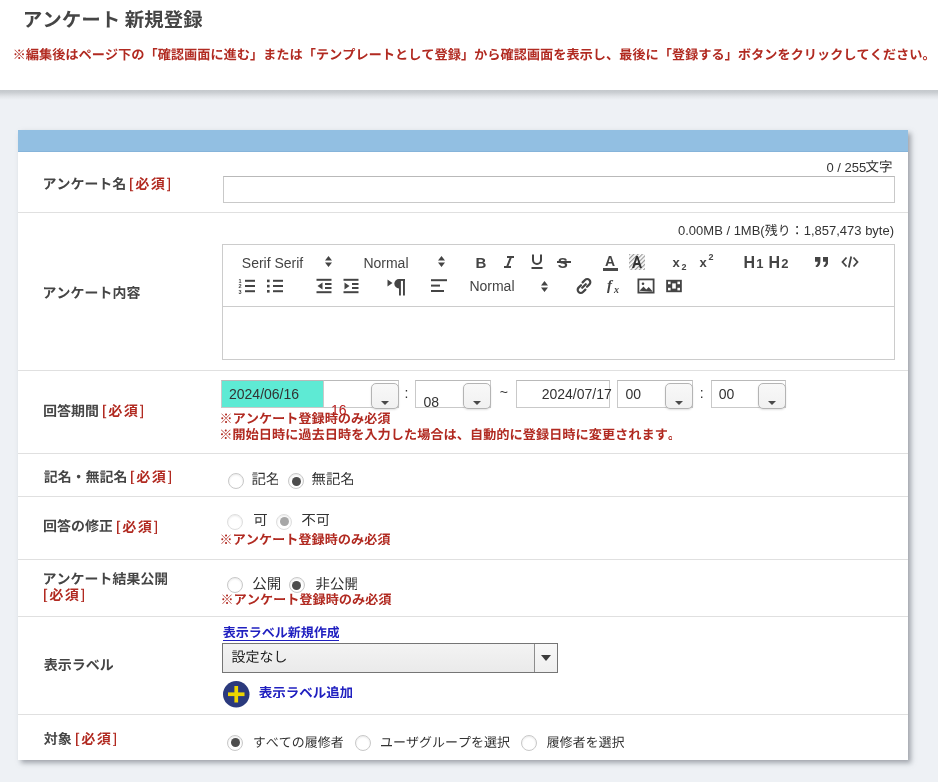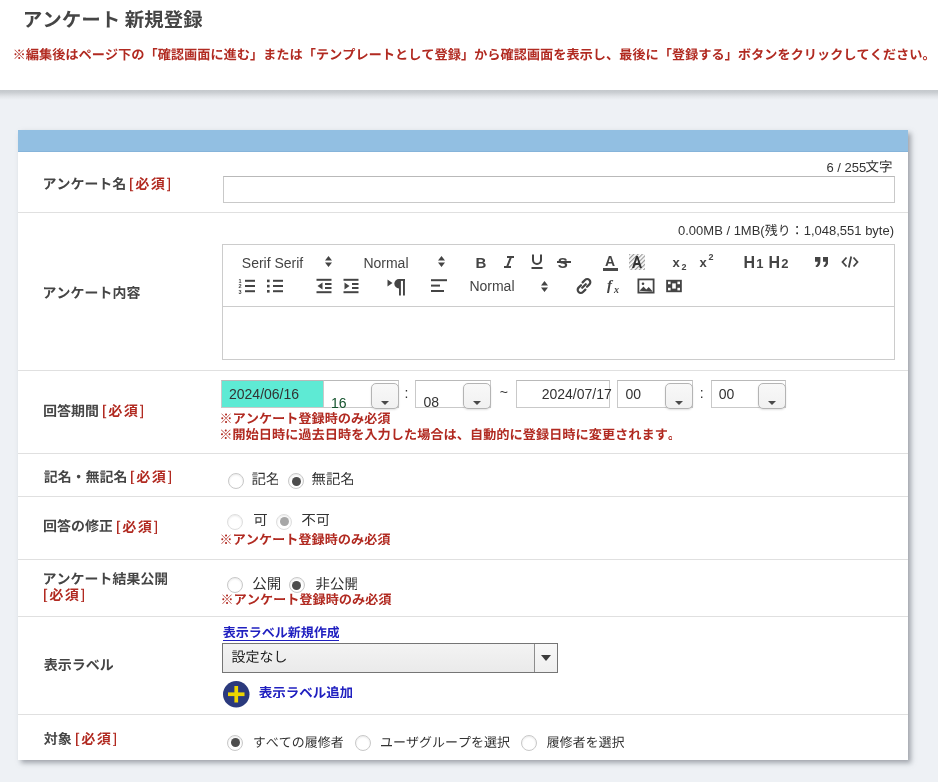--- a/index.html
+++ b/index.html
@@ -24,39 +24,39 @@
 <div style="position:absolute;left:44.0px;top:177.3px;width:81.0px;height:13.2px;z-index:1">
     <svg width="81.0" height="13.2" viewBox="113 -855 5785 945">
       <path fill="#454545" transform="matrix(1 0 0 -1 0 0)" d="M955 677 876 751C857 745 802 742 774 742C721 742 297 742 235 742C193 742 151 746 113 752V613C160 617 193 620 235 620C297 620 696 620 756 620C730 571 652 483 572 434L676 351C774 421 869 547 916 625C925 640 944 664 955 677ZM547 542H402C407 510 409 483 409 452C409 288 385 182 258 94C221 67 185 50 153 39L270 -56C542 90 547 294 547 542ZM1241 760 1147 660C1220 609 1345 500 1397 444L1499 548C1441 609 1311 713 1241 760ZM1116 94 1200 -38C1341 -14 1470 42 1571 103C1732 200 1865 338 1941 473L1863 614C1800 479 1670 326 1499 225C1402 167 1272 116 1116 94ZM2449 783 2294 814C2292 783 2285 744 2273 711C2261 673 2242 621 2215 575C2177 512 2113 422 2042 369L2167 293C2227 345 2289 430 2329 503H2540C2524 294 2441 171 2336 91C2312 71 2277 50 2241 36L2376 -55C2557 59 2661 238 2679 503H2819C2842 503 2886 503 2923 499V636C2890 630 2845 629 2819 629H2388L2416 702C2424 723 2437 758 2449 783ZM3092 463V306C3129 308 3196 311 3253 311C3370 311 3700 311 3790 311C3832 311 3883 307 3907 306V463C3881 461 3837 457 3790 457C3700 457 3371 457 3253 457C3201 457 3128 460 3092 463ZM4314 96C4314 56 4310 -4 4304 -44H4460C4456 -3 4451 67 4451 96V379C4559 342 4709 284 4812 230L4869 368C4777 413 4585 484 4451 523V671C4451 712 4456 756 4460 791H4304C4311 756 4314 706 4314 671C4314 586 4314 172 4314 96ZM5358 855C5299 744 5189 623 5023 535C5050 514 5090 470 5108 441C5148 465 5185 490 5220 517C5273 476 5333 423 5372 380C5268 302 5147 242 5021 206C5046 181 5077 131 5091 98C5167 124 5242 156 5312 196V-89H5433V-50H5774V-90H5898V363H5540C5640 459 5721 576 5773 714L5690 757L5670 751H5443C5461 777 5477 803 5493 829ZM5774 58H5433V255H5774ZM5358 645H5609C5573 579 5525 518 5469 463C5427 506 5364 556 5310 595C5327 611 5343 628 5358 645Z"></path>
     </svg>
   </div>
 <div style="position:absolute;left:129.6px;top:177.4px;width:40.2px;height:14.3px;z-index:1">
     <svg width="40.2" height="14.3" viewBox="101 -851 2874 1023">
       <path fill="#b12a21" transform="matrix(1 0 0 -1 0 0)" d="M101 -172H330V-94H211V724H330V803H101ZM785 764C864 710 966 631 1023 582L1103 680C1045 725 943 800 862 851ZM612 579C594 461 557 334 507 247L624 204C673 290 706 431 727 550ZM1202 460C1261 365 1324 237 1346 153L1462 212C1436 295 1374 417 1310 511ZM1250 791C1173 630 1053 462 900 320V625H773V213C691 151 603 97 509 54C534 30 570 -13 588 -41C653 -9 715 27 774 66C780 -45 822 -77 946 -77C974 -77 1092 -77 1123 -77C1246 -77 1282 -19 1298 162C1263 170 1209 192 1180 213C1172 71 1164 42 1112 42C1085 42 985 42 961 42C908 42 900 49 900 101V160C1103 326 1260 533 1371 743ZM1854 833C1801 757 1699 681 1616 636C1648 614 1684 577 1704 549C1796 607 1898 692 1967 785ZM1876 552C1821 474 1715 395 1629 349C1661 324 1697 285 1717 256C1811 317 1916 407 1987 504ZM1898 273C1839 169 1726 79 1617 27C1648 1 1684 -40 1702 -71C1824 -1 1938 103 2012 229ZM2137 411H2401V347H2137ZM2137 265H2401V201H2137ZM2137 556H2401V493H2137ZM2137 111C2087 70 1987 20 1904 -6C1928 -29 1960 -65 1977 -89C2064 -60 2168 -8 2234 43ZM2289 42C2354 3 2442 -54 2483 -91L2578 -20C2531 18 2441 72 2378 106ZM2025 644V113H2518V644H2310L2332 706H2552V807H1984V706H2197L2186 644ZM2747 -172H2975V803H2747V724H2866V-94H2747Z"></path>
     </svg>
   </div>
-<div style="position:absolute;left:826.5px;top:160.5px;font:13px 'Liberation Sans', sans-serif;color:#333333;line-height:1;white-space:pre">6 / 255</div>
+<div style="position:absolute;left:826.5px;top:160.5px;font:13px 'Liberation Sans', sans-serif;color:#333333;line-height:1;white-space:pre">0 / 255</div>
 <div style="position:absolute;left:866.0px;top:160.3px;width:25.6px;height:12.5px;z-index:1">
     <svg width="25.6" height="12.5" viewBox="39 -842 1893 923">
       <path fill="#333333" transform="matrix(1 0 0 -1 0 0)" d="M460 840V670H50V597H199C256 437 334 300 438 190C331 102 199 37 39 -9C54 -27 78 -63 87 -81C249 -29 384 41 494 135C606 36 743 -37 910 -80C923 -59 947 -24 965 -7C802 31 666 100 556 192C661 299 741 431 800 597H954V670H537V840ZM498 246C403 343 331 461 281 597H713C661 455 591 339 498 246ZM1461 375V300H1071V228H1461V15C1461 1 1456 -4 1438 -5C1420 -6 1355 -5 1288 -3C1301 -24 1315 -57 1321 -78C1405 -78 1458 -77 1493 -66C1529 -54 1541 -32 1541 13V228H1932V300H1541V331C1626 379 1716 450 1776 517L1727 555L1710 551H1233V482H1640C1599 444 1548 404 1499 375ZM1080 732V496H1154V660H1843V496H1920V732H1538V842H1459V732Z"></path>
     </svg>
   </div>
 <div style="position:absolute;left:222.5px;top:176.0px;width:672.0px;height:27.0px;background:#fff;border:1px solid #c9c9c9;border-top-color:#b9b9b9;"></div>
 <div style="position:absolute;left:44.0px;top:285.9px;width:96.1px;height:13.2px;z-index:1">
     <svg width="96.1" height="13.2" viewBox="113 -850 6862 942">
       <path fill="#454545" transform="matrix(1 0 0 -1 0 0)" d="M955 677 876 751C857 745 802 742 774 742C721 742 297 742 235 742C193 742 151 746 113 752V613C160 617 193 620 235 620C297 620 696 620 756 620C730 571 652 483 572 434L676 351C774 421 869 547 916 625C925 640 944 664 955 677ZM547 542H402C407 510 409 483 409 452C409 288 385 182 258 94C221 67 185 50 153 39L270 -56C542 90 547 294 547 542ZM1241 760 1147 660C1220 609 1345 500 1397 444L1499 548C1441 609 1311 713 1241 760ZM1116 94 1200 -38C1341 -14 1470 42 1571 103C1732 200 1865 338 1941 473L1863 614C1800 479 1670 326 1499 225C1402 167 1272 116 1116 94ZM2449 783 2294 814C2292 783 2285 744 2273 711C2261 673 2242 621 2215 575C2177 512 2113 422 2042 369L2167 293C2227 345 2289 430 2329 503H2540C2524 294 2441 171 2336 91C2312 71 2277 50 2241 36L2376 -55C2557 59 2661 238 2679 503H2819C2842 503 2886 503 2923 499V636C2890 630 2845 629 2819 629H2388L2416 702C2424 723 2437 758 2449 783ZM3092 463V306C3129 308 3196 311 3253 311C3370 311 3700 311 3790 311C3832 311 3883 307 3907 306V463C3881 461 3837 457 3790 457C3700 457 3371 457 3253 457C3201 457 3128 460 3092 463ZM4314 96C4314 56 4310 -4 4304 -44H4460C4456 -3 4451 67 4451 96V379C4559 342 4709 284 4812 230L4869 368C4777 413 4585 484 4451 523V671C4451 712 4456 756 4460 791H4304C4311 756 4314 706 4314 671C4314 586 4314 172 4314 96ZM5089 683V-92H5209V192C5238 169 5276 127 5293 103C5402 168 5469 249 5508 335C5581 261 5657 180 5697 124L5796 202C5742 272 5633 375 5548 452C5556 491 5560 529 5562 566H5796V49C5796 32 5789 27 5771 26C5751 26 5684 25 5625 28C5642 -3 5660 -57 5665 -91C5754 -91 5817 -89 5859 -70C5901 -51 5915 -17 5915 47V683H5563V850H5439V683ZM5209 196V566H5438C5433 443 5399 294 5209 196ZM6318 641C6268 572 6182 508 6095 469C6119 446 6161 398 6177 373C6270 426 6371 511 6433 602ZM6561 573C6648 518 6757 436 6807 381L6898 460C6842 516 6730 593 6646 642ZM6788 182C6826 161 6864 142 6900 126C6920 161 6947 205 6975 235C6821 285 6667 386 6560 516H6437C6363 409 6205 283 6041 219C6065 193 6094 146 6109 117C6146 134 6183 152 6219 173V-90H6335V-62H6666V-88H6788ZM6504 406C6545 356 6605 304 6672 256H6345C6410 305 6466 357 6504 406ZM6335 44V150H6666V44ZM6071 770V553H6189V661H6807V553H6929V770H6559V850H6435V770Z"></path>
     </svg>
   </div>
 <div style="position:absolute;left:678.0px;top:224.0px;font:13px 'Liberation Sans', sans-serif;color:#333333;line-height:1;white-space:pre">0.00MB / 1MB(</div>
 <div style="position:absolute;left:764.7px;top:223.9px;width:33.2px;height:12.1px;z-index:1">
     <svg width="33.2" height="12.1" viewBox="22 -851 2554 933">
       <path fill="#333333" transform="matrix(1 0 0 -1 0 0)" d="M705 807C758 786 820 748 851 718L894 767C863 796 800 831 747 851ZM861 326C829 274 784 224 731 179C717 220 705 267 695 319L953 346L946 407L683 380L670 475L909 499L902 559L663 536L656 626L923 650L917 712L652 689C650 740 649 792 649 845H575C575 790 577 736 580 683L425 669L431 606L583 620L591 529L449 515L456 454L597 468L611 373L424 354L431 291L622 311C635 244 650 183 669 131C582 69 480 19 377 -8C394 -25 411 -52 419 -71C515 -41 611 7 696 67C739 -23 794 -76 863 -76C932 -76 956 -38 970 88C952 95 928 110 914 127C908 27 898 -4 871 -4C828 -4 789 39 756 113C821 166 876 226 916 287ZM49 794V725H174C145 567 96 420 22 325C38 314 68 289 80 276C96 298 111 322 124 348C174 315 225 274 259 239C211 119 144 30 62 -29C78 -40 104 -65 114 -82C263 31 370 249 408 578L365 591L352 588H216C228 632 238 678 247 725H437V794ZM196 520H331C321 444 305 374 286 312C249 344 200 381 154 408C169 443 183 481 196 520ZM1339 789 1251 792C1249 765 1247 736 1243 706C1231 625 1212 478 1212 383C1212 318 1218 262 1223 224L1300 230C1294 280 1293 314 1298 353C1310 484 1426 666 1551 666C1656 666 1710 552 1710 394C1710 143 1540 54 1323 22L1370 -50C1618 -5 1792 117 1792 395C1792 605 1697 738 1564 738C1437 738 1333 613 1292 511C1298 581 1318 716 1339 789ZM2500 544C2540 544 2576 573 2576 619C2576 665 2540 694 2500 694C2460 694 2424 665 2424 619C2424 573 2460 544 2500 544ZM2500 54C2540 54 2576 84 2576 129C2576 175 2540 205 2500 205C2460 205 2424 175 2424 129C2424 84 2460 54 2500 54Z"></path>
     </svg>
   </div>
-<div style="position:absolute;left:803.7px;top:224.0px;font:13px 'Liberation Sans', sans-serif;color:#333333;line-height:1;white-space:pre">1,048,551 byte)</div>
+<div style="position:absolute;left:803.7px;top:224.0px;font:13px 'Liberation Sans', sans-serif;color:#333333;line-height:1;white-space:pre">1,857,473 byte)</div>
 <div style="position:absolute;left:221.6px;top:244.0px;width:673.0px;height:116.0px;background:#fff;border:1px solid #ccc;"></div>
 <div style="position:absolute;left:221.6px;top:306.0px;width:673.0px;height:1.0px;background:#ccc;"></div>
 <div style="position:absolute;left:241.8px;top:255.6px;font:14px 'Liberation Sans', sans-serif;color:#444444;line-height:1;white-space:pre">Serif Serif</div>
 <div style="position:absolute;left:363.4px;top:255.6px;font:14px 'Liberation Sans', sans-serif;color:#444444;line-height:1;white-space:pre">Normal</div>
 <div style="position:absolute;left:325px;top:256px">
     <svg width="7" height="11" viewBox="0 0 7 11">
       <path fill="#444444" d="M3.5 0L7 4.4H0zM3.5 11L0 6.6h7z"></path>
     </svg>
   </div>
 <div style="position:absolute;left:437.5px;top:256px">
@@ -233,21 +233,21 @@
       <path fill="#454545" transform="matrix(1 0 0 -1 0 0)" d="M405 471H581V297H405ZM292 576V193H702V576ZM71 816V-89H196V-35H799V-89H930V816ZM196 77V693H799V77ZM1582 861C1561 800 1526 739 1483 690V770H1266C1275 790 1283 811 1291 831L1176 861C1144 768 1086 672 1021 612C1049 597 1098 565 1121 547C1152 580 1184 623 1212 670H1221C1245 629 1268 583 1277 551L1383 587C1375 610 1359 640 1341 670H1464L1440 649C1454 642 1474 630 1492 617H1434C1353 512 1193 396 1023 333C1046 309 1075 267 1088 240C1161 270 1233 309 1299 352V304H1703V349C1770 306 1842 269 1909 242C1928 274 1953 314 1980 342C1828 388 1672 481 1562 602C1580 622 1598 645 1616 670H1659C1687 630 1715 583 1728 551L1839 591C1829 614 1811 642 1791 670H1954V770H1673C1683 791 1692 812 1699 833ZM1496 517C1530 478 1575 439 1625 402H1371C1420 440 1463 479 1496 517ZM1201 237V-90H1316V-63H1681V-87H1800V237ZM1316 40V135H1681V40ZM2154 142C2126 82 2075 19 2022 -21C2049 -37 2096 -71 2118 -92C2172 -43 2231 35 2268 109ZM2822 696V579H2678V696ZM2303 97C2342 50 2391 -15 2411 -55L2493 -8L2484 -24C2510 -35 2560 -71 2579 -92C2633 -2 2658 123 2670 243H2822V44C2822 29 2816 24 2802 24C2787 24 2738 23 2696 26C2711 -4 2726 -57 2730 -88C2805 -89 2856 -86 2891 -67C2926 -48 2937 -16 2937 43V805H2565V437C2565 306 2560 137 2502 11C2476 51 2431 106 2394 147ZM2822 473V350H2676L2678 437V473ZM2353 838V732H2228V838H2120V732H2042V627H2120V254H2030V149H2525V254H2463V627H2532V732H2463V838ZM2228 627H2353V568H2228ZM2228 477H2353V413H2228ZM2228 321H2353V254H2228ZM3580 154V92H3415V154ZM3580 239H3415V299H3580ZM3870 811H3532V446H3806V54C3806 37 3800 31 3782 31C3769 30 3732 30 3693 31V388H3306V-48H3415V4H3664C3676 -27 3687 -65 3690 -90C3776 -90 3834 -87 3875 -67C3914 -47 3927 -12 3927 52V811ZM3352 591V534H3198V591ZM3352 672H3198V724H3352ZM3806 591V532H3646V591ZM3806 672H3646V724H3806ZM3079 811V-90H3198V448H3465V811Z"></path>
     </svg>
   </div>
 <div style="position:absolute;left:102.5px;top:404.3px;width:40.2px;height:14.3px;z-index:1">
     <svg width="40.2" height="14.3" viewBox="101 -851 2874 1023">
       <path fill="#b12a21" transform="matrix(1 0 0 -1 0 0)" d="M101 -172H330V-94H211V724H330V803H101ZM785 764C864 710 966 631 1023 582L1103 680C1045 725 943 800 862 851ZM612 579C594 461 557 334 507 247L624 204C673 290 706 431 727 550ZM1202 460C1261 365 1324 237 1346 153L1462 212C1436 295 1374 417 1310 511ZM1250 791C1173 630 1053 462 900 320V625H773V213C691 151 603 97 509 54C534 30 570 -13 588 -41C653 -9 715 27 774 66C780 -45 822 -77 946 -77C974 -77 1092 -77 1123 -77C1246 -77 1282 -19 1298 162C1263 170 1209 192 1180 213C1172 71 1164 42 1112 42C1085 42 985 42 961 42C908 42 900 49 900 101V160C1103 326 1260 533 1371 743ZM1854 833C1801 757 1699 681 1616 636C1648 614 1684 577 1704 549C1796 607 1898 692 1967 785ZM1876 552C1821 474 1715 395 1629 349C1661 324 1697 285 1717 256C1811 317 1916 407 1987 504ZM1898 273C1839 169 1726 79 1617 27C1648 1 1684 -40 1702 -71C1824 -1 1938 103 2012 229ZM2137 411H2401V347H2137ZM2137 265H2401V201H2137ZM2137 556H2401V493H2137ZM2137 111C2087 70 1987 20 1904 -6C1928 -29 1960 -65 1977 -89C2064 -60 2168 -8 2234 43ZM2289 42C2354 3 2442 -54 2483 -91L2578 -20C2531 18 2441 72 2378 106ZM2025 644V113H2518V644H2310L2332 706H2552V807H1984V706H2197L2186 644ZM2747 -172H2975V803H2747V724H2866V-94H2747Z"></path>
     </svg>
   </div>
 <div style="position:absolute;left:221px;top:380px;width:118px;height:28px;background:#5eead4;border:1px solid #c9c9c9;border-top-color:#b9b9b9;font:14px 'Liberation Sans';color:#333;line-height:26px;padding-left:7px">2024/06/16</div>
 <div style="position:absolute;left:323px;top:380px;width:75.5px;height:28px;background:#fff;border:1px solid #c9c9c9;border-top-color:#b9b9b9;">
-    <div style="position:absolute;left:7px;top:9px;font:14px 'Liberation Sans';color:#14532d;line-height:26px">16</div>
+    <div style="position:absolute;left:7px;top:16px;font:14px 'Liberation Sans';color:#b91c1c;line-height:26px">16</div>
     <div style="position:absolute;right:-1px;top:2px;bottom:-1.5px;width:28px;border:1px solid #b4b4b4;border-radius:5px;background:linear-gradient(#f8f8f8,#f1f1f1);box-shadow:0 1px 2px rgba(0,0,0,0.12);">
       <div style="position:absolute;left:50%;margin-left:-4px;bottom:3px;width:0;height:0;border:4px solid transparent;border-top:4.5px solid #4a4a4a;border-bottom:none"></div>
     </div>
   </div>
 <div style="position:absolute;left:404.4px;top:386.3px;font:14px 'Liberation Sans', sans-serif;color:#333333;line-height:1;white-space:pre">:</div>
 <div style="position:absolute;left:415.4px;top:380px;width:75.5px;height:28px;background:#fff;border:1px solid #c9c9c9;border-top-color:#b9b9b9;">
     <div style="position:absolute;left:7px;top:8px;font:14px 'Liberation Sans';color:#333;line-height:26px">08</div>
     <div style="position:absolute;right:-1px;top:2px;bottom:-1.5px;width:28px;border:1px solid #b4b4b4;border-radius:5px;background:linear-gradient(#f8f8f8,#f1f1f1);box-shadow:0 1px 2px rgba(0,0,0,0.12);">
       <div style="position:absolute;left:50%;margin-left:-4px;bottom:3px;width:0;height:0;border:4px solid transparent;border-top:4.5px solid #4a4a4a;border-bottom:none"></div>
     </div>

